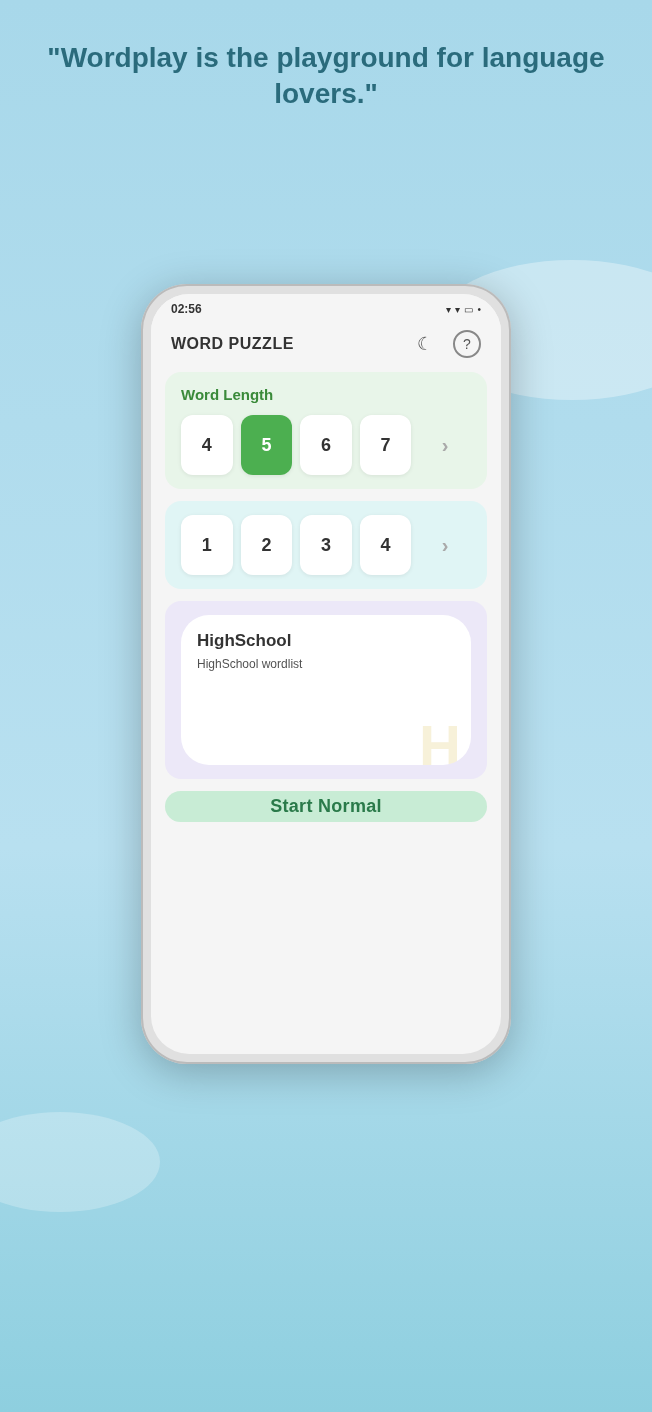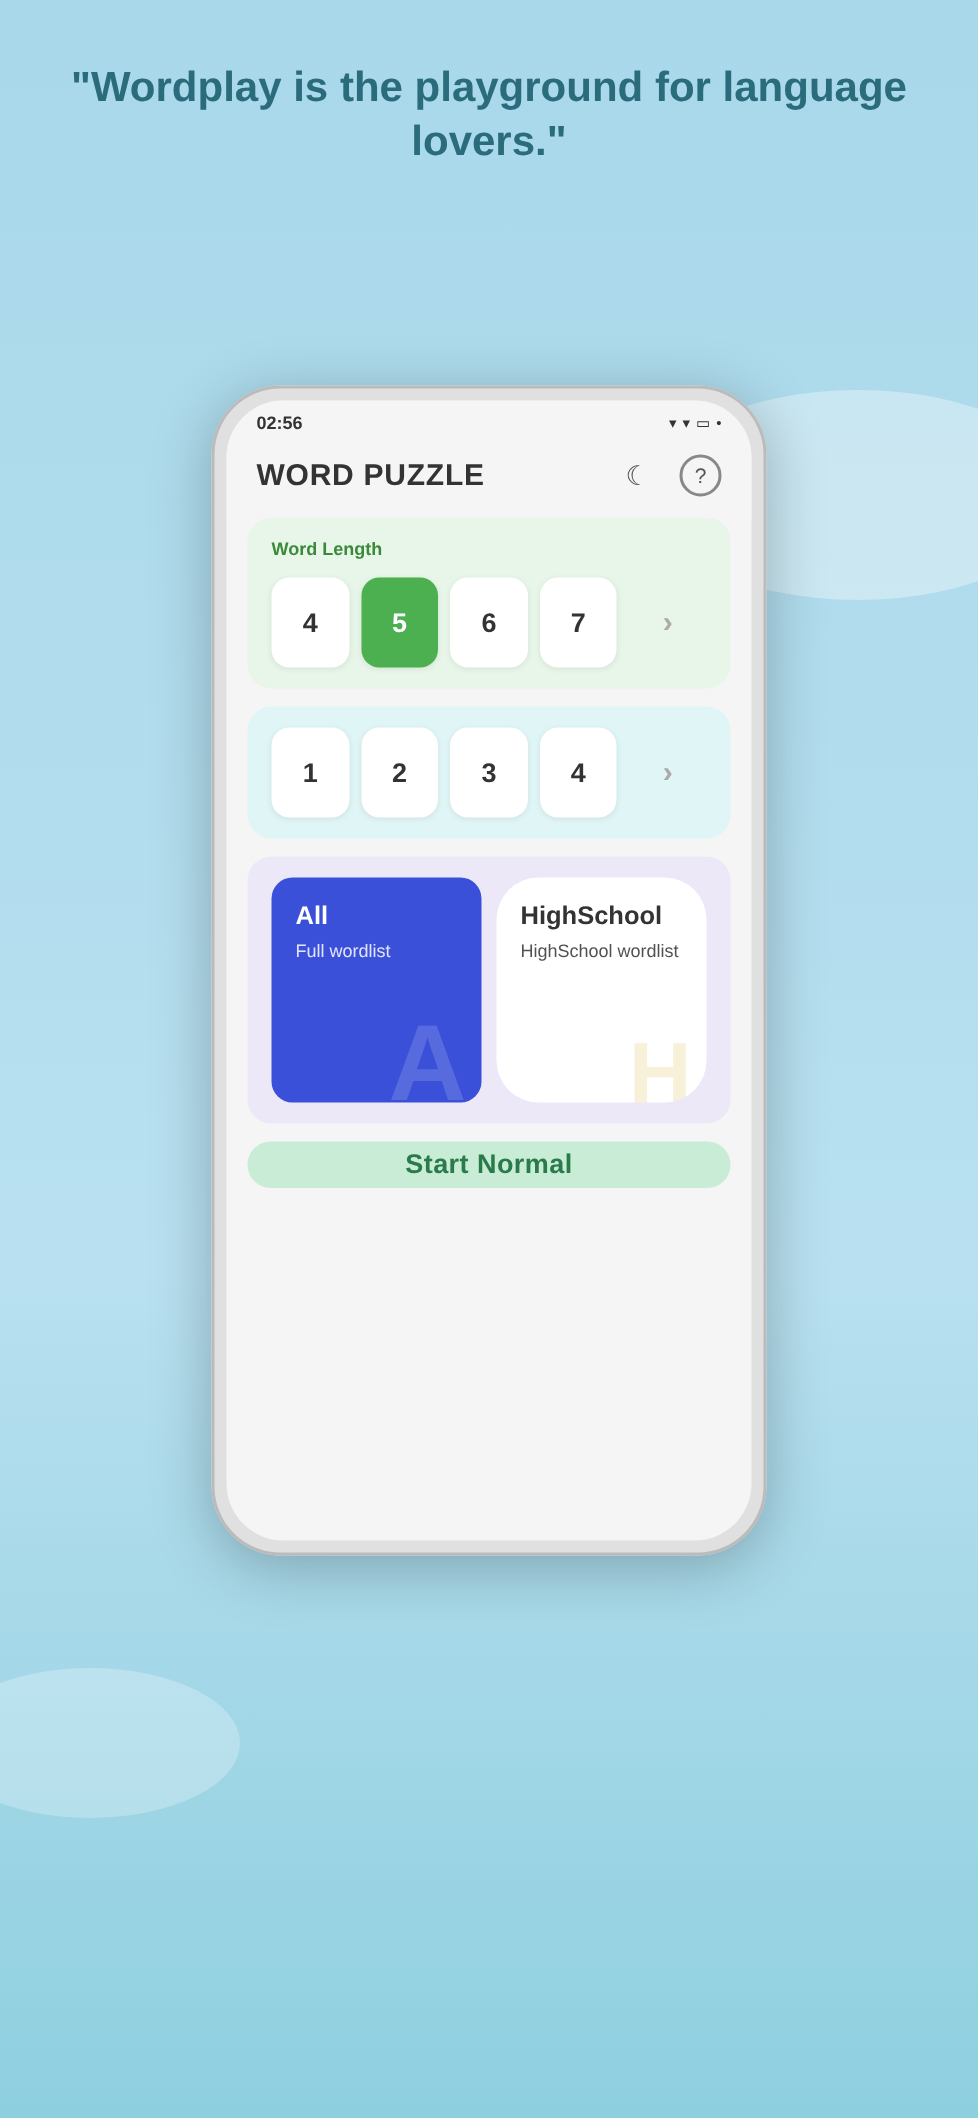--- a/index.html
+++ b/index.html
@@ -38,21 +38,21 @@
       padding: 40px 30px 20px;
       color: #2a6b7c;
       font-size: 28px;
       font-weight: 700;
       line-height: 1.3;
     }
 
     
     .phone-frame {
       position: absolute;
-      top: 257px;
+      top: 284px;
       left: 50%;
       transform: translateX(-50%);
       width: 370px;
       height: 780px;
       background: #e0e0e0;
       border-radius: 46px;
       box-shadow: 0 8px 40px rgba(0,0,0,0.25), inset 0 0 0 2px #bbb;
       padding: 10px;
     }
 
@@ -94,21 +94,21 @@
     .app-header {
       background: #f5f5f5;
       display: flex;
       justify-content: space-between;
       align-items: center;
       padding: 8px 20px 12px;
       flex-shrink: 0;
     }
 
     .app-title {
-      font-size: 20px;
+      font-size: 16px;
       font-weight: 700;
       color: #333;
       letter-spacing: 0.5px;
     }
 
     .header-icons {
       display: flex;
       gap: 12px;
       align-items: center;
     }
@@ -146,21 +146,21 @@
 
     .section-card.max-attempts {
       background: #e0f5f5;
     }
 
     .section-card.word-list {
       background: #ece8f8;
     }
 
     .section-title {
-      font-size: 12px;
+      font-size: 15px;
       font-weight: 700;
       margin-bottom: 12px;
     }
 
     .section-card.word-length .section-title { color: #3a8a3a; }
     .section-card.max-attempts .section-title { color: #2a8a8a; }
     .section-card.word-list .section-title { color: #5a4a9a; }
 
     
     .options-row {
@@ -316,25 +316,20 @@
           <button class="option-btn">2</button>
           <button class="option-btn">3</button>
           <button class="option-btn">4</button>
           <button class="option-btn more-indicator">›</button>
         </div>
       </div>
 
       <div class="section-card word-list">
         <div class="word-list-cards">
 
-          <div class="word-card all-card">
-            <div class="word-card-title">All</div>
-            <div class="word-card-subtitle">Full wordlist</div>
-            <div class="word-card-watermark">A</div>
-          </div>
 
           <div class="word-card highschool-card">
             <div class="word-card-title">HighSchool</div>
             <div class="word-card-subtitle">HighSchool wordlist</div>
             <div class="word-card-watermark" style="color:#c8a000; font-size:58px;">H</div>
           </div>
 
         </div>
       </div>
 

